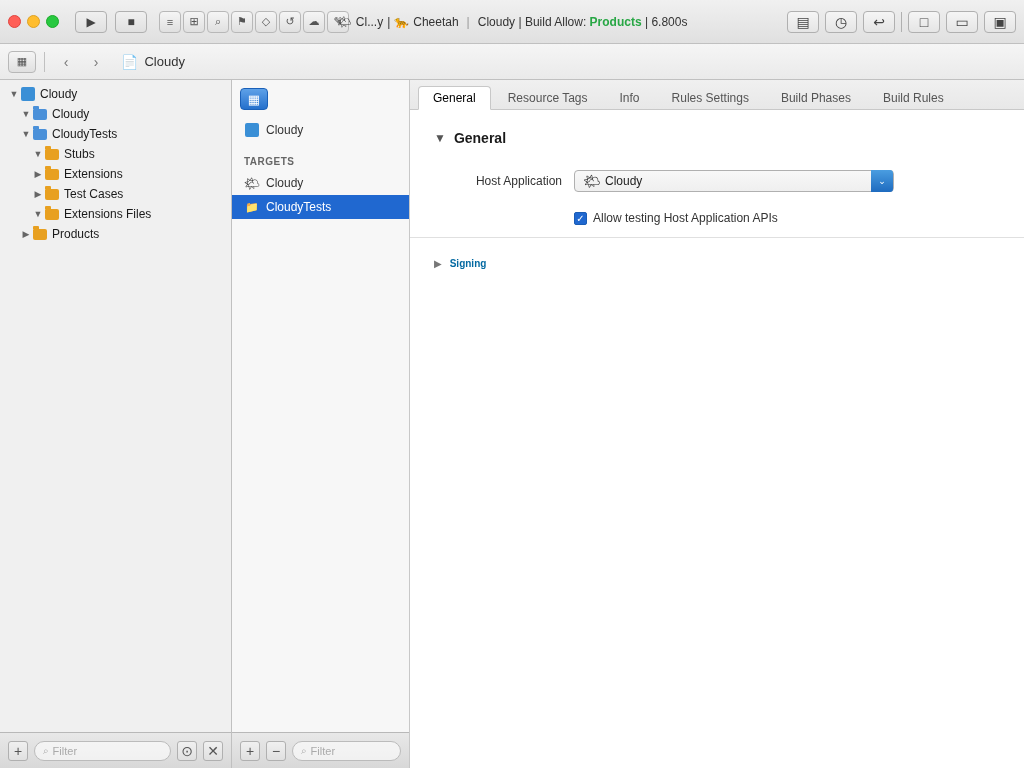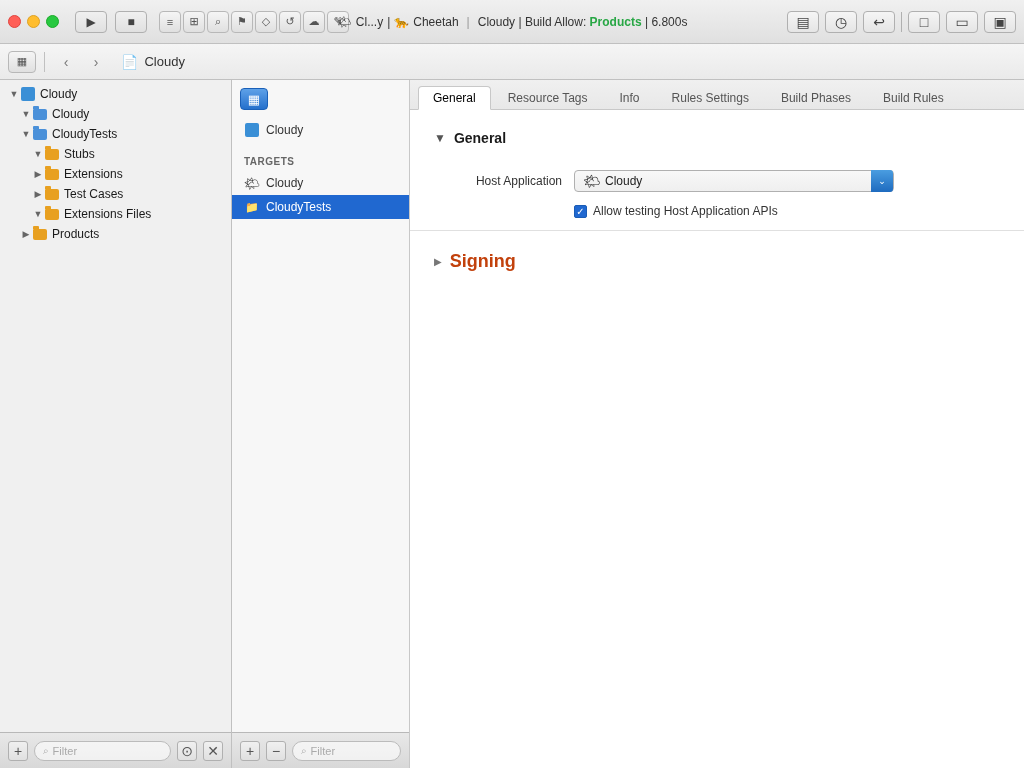--- a/index.html
+++ b/index.html
@@ -365,21 +365,21 @@
     .section-divider {
       height: 1px;
       background: #e0e0e0;
       margin: 0 -24px;
       margin-bottom: 20px;
     }
 
     .form-row {
       display: flex;
       align-items: center;
-      margin-bottom: 12px;
+      margin-bottom: 19px;
       padding-left: 20px;
     }
     .form-label {
       font-size: 12px;
       color: #333;
       width: 120px;
       text-align: right;
       padding-right: 12px;
     }
     .form-control {
@@ -449,23 +449,23 @@
       align-items: center;
       gap: 8px;
       padding-bottom: 8px;
     }
     .section2-toggle {
       color: #777;
       font-size: 10px;
       cursor: pointer;
     }
     .section2-title {
-      font-size: 18px;
+      font-size: 10px;
       font-weight: 600;
-      color: #c2410c;
+      color: #0369a1;
     }
     .play-btn {
       width: 32px;
       height: 22px;
       background: linear-gradient(to bottom, #f0f0f0, #e0e0e0);
       border: 1px solid #b0b0b0;
       border-radius: 4px;
       display: flex;
       align-items: center;
       justify-content: center;

